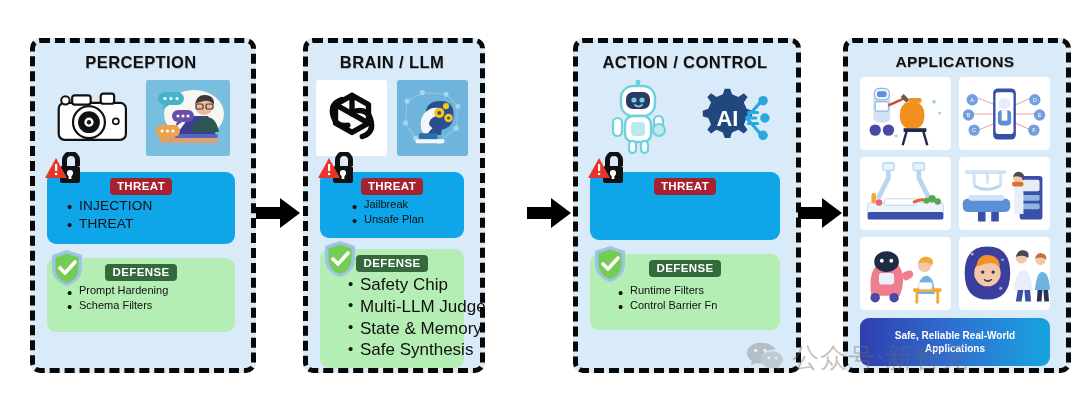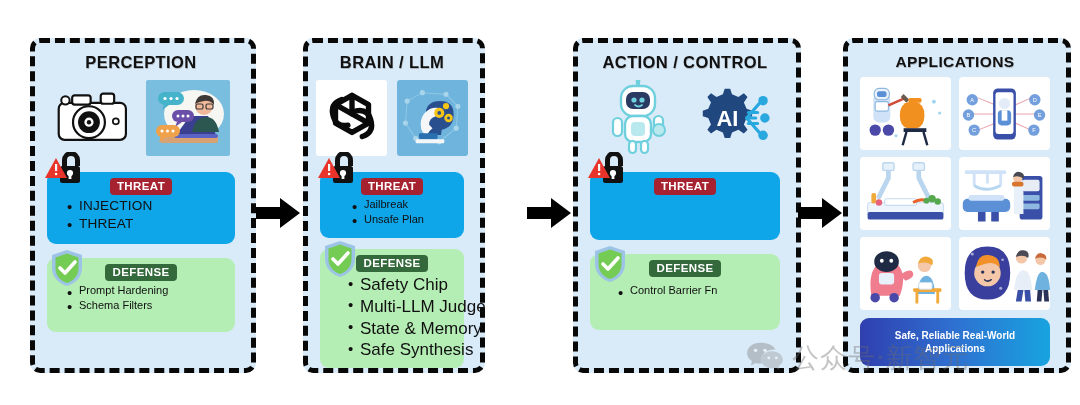--- a/index.html
+++ b/index.html
@@ -445,20 +445,21 @@
         <svg viewBox="0 0 36 40" width="36" height="40">
           <path d="M18 2 L33 7 v13 c0 10-8 16-15 18 C11 36 3 30 3 20 V7 Z" fill="#9dc3e6"></path>
           <path d="M18 5.5 L29.5 9.5 v11 c0 8-6.5 13-11.5 14.6 C13 33.5 6.5 28.5 6.5 20.5 V9.5 Z" fill="#74cc54"></path>
           <path d="M11 20 l5 5 l10-11" fill="none" stroke="#ffffff" stroke-width="3.6" stroke-linecap="round" stroke-linejoin="round"></path>
         </svg>
       </span>
       <div class="badge-wrap">
         <span class="badge defense-badge">DEFENSE</span>
       </div>
       <ul class="items" style="padding-left:22px; margin-top:6px;">
+        <li>Runtime Filters</li>
         <li>Control Barrier Fn</li>
       </ul>
     </div>
   </div>
 
   <div class="panel p4">
     <div class="panel-title">APPLICATIONS</div>
 
     <div class="app-grid">
       <div class="app-cell">

